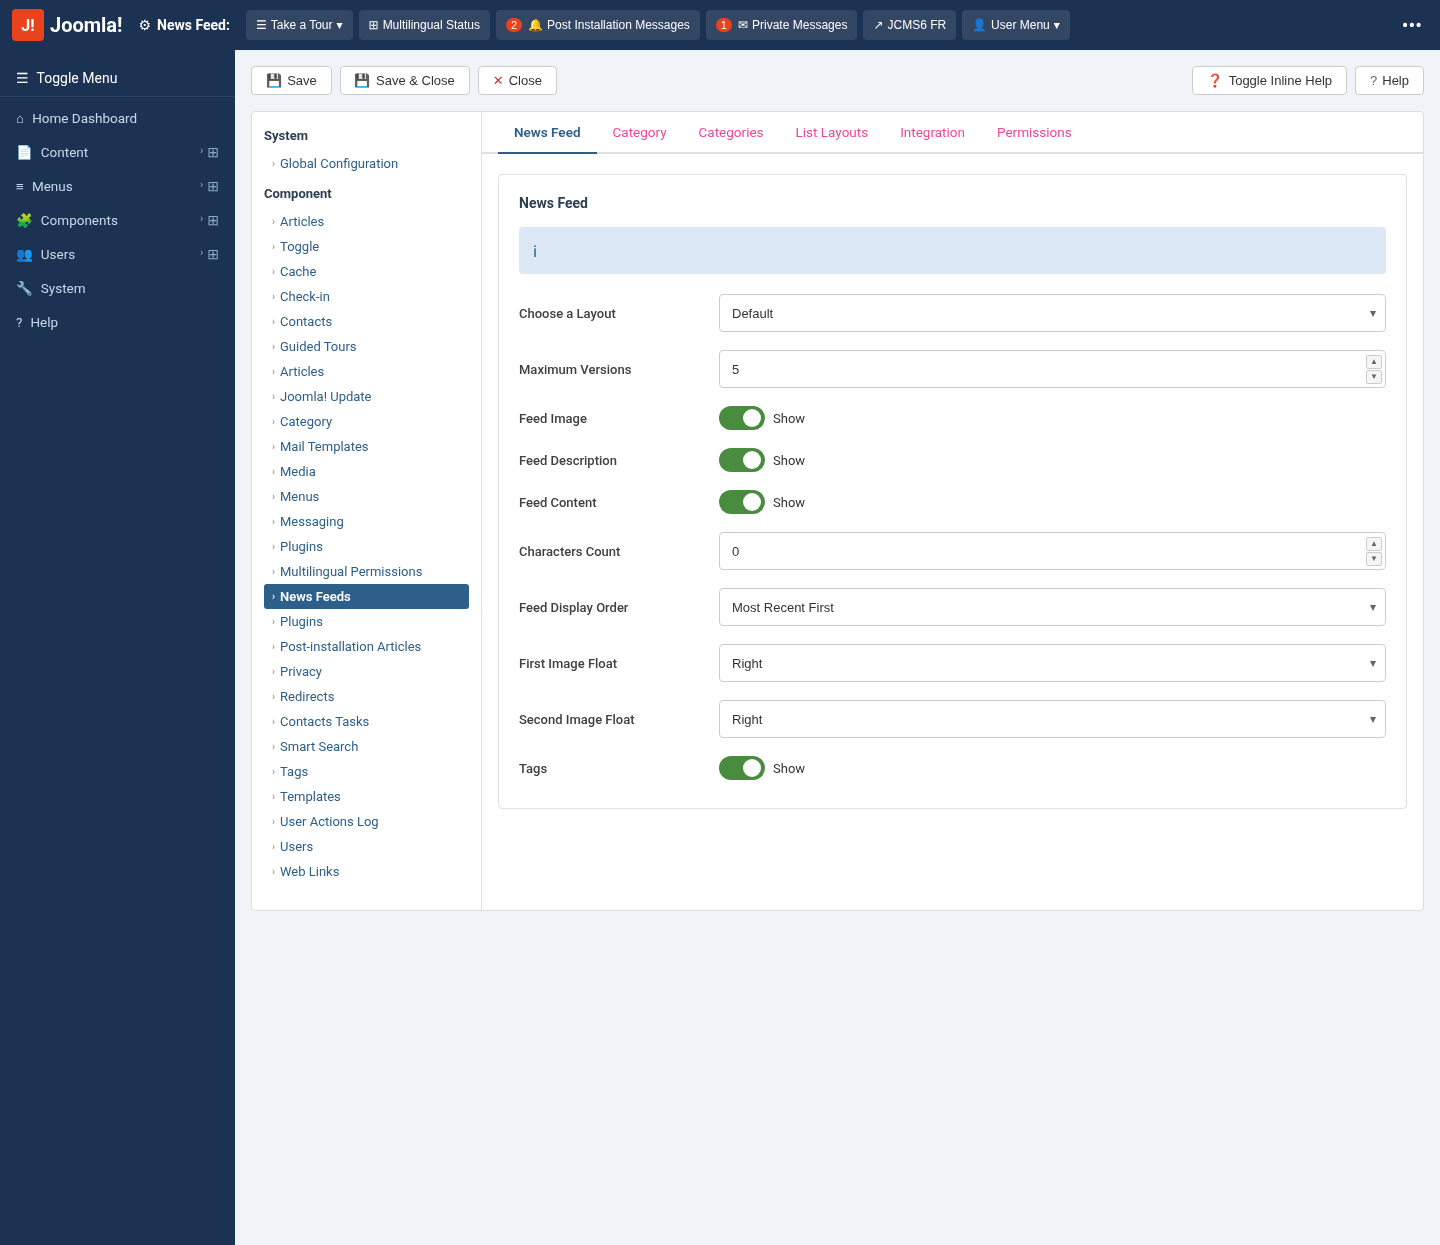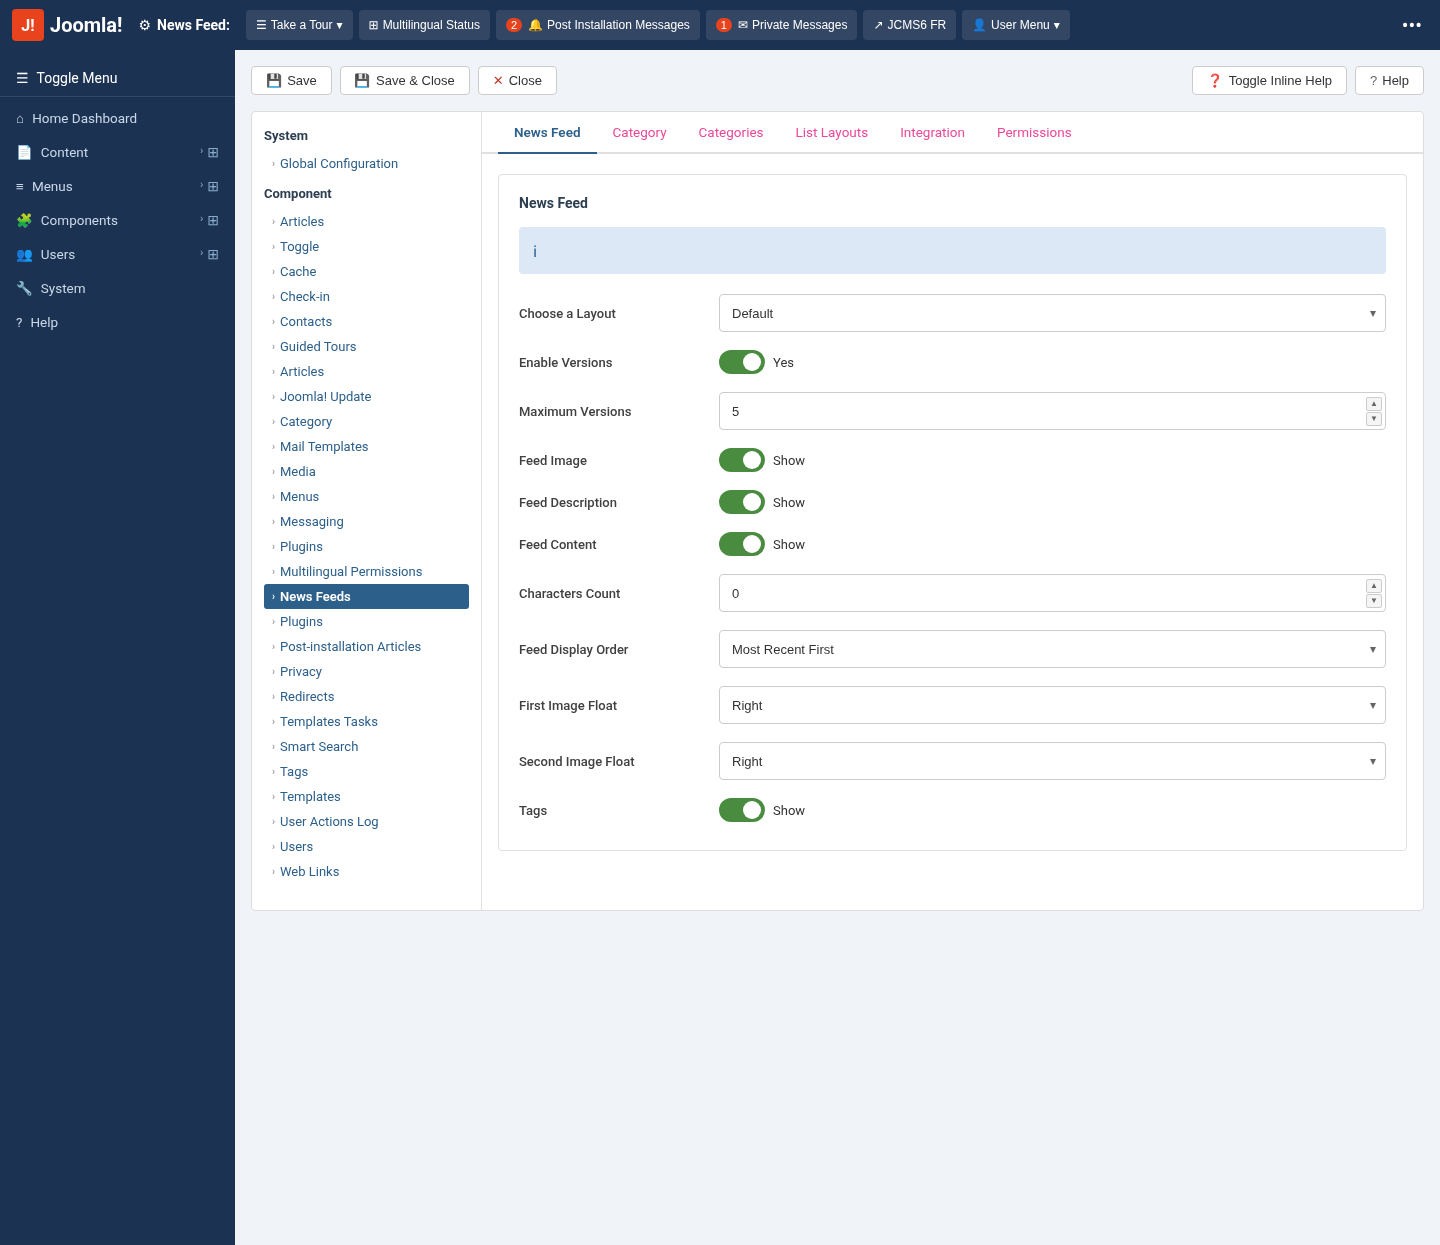--- a/index.html
+++ b/index.html
@@ -317,21 +317,21 @@
         <div class="nav-item">
             <span class="arrow">›</span>
             <span>Privacy</span>
           </div>
         <div class="nav-item">
             <span class="arrow">›</span>
             <span>Redirects</span>
           </div>
         <div class="nav-item">
             <span class="arrow">›</span>
-            <span>Templates Tasks</span>
+            <span>Contacts Tasks</span>
           </div>
         <div class="nav-item">
             <span class="arrow">›</span>
             <span>Smart Search</span>
           </div>
         <div class="nav-item">
             <span class="arrow">›</span>
             <span>Tags</span>
           </div>
         <div class="nav-item">
@@ -377,31 +377,20 @@
                 <div class="select-wrapper">
                   <select>
                     <option>Default</option>
                     <option>Custom</option>
                   </select>
                   <span class="chevron-down">▾</span>
                 </div>
               </div>
             </div>
 
-            <div class="form-row">
-              <div class="form-label">Enable Versions</div>
-              <div class="form-control">
-                <div class="toggle-wrap">
-                  <div class="toggle on">
-                      <div class="knob"></div>
-                    </div>
-                  <span class="toggle-label">Yes</span>
-                </div>
-              </div>
-            </div>
 
             <div class="form-row">
               <div class="form-label">Maximum Versions</div>
               <div class="form-control">
                 <div class="spinner-wrap">
                   <input type="number" class="number-input" value="5" style="">
                   <div class="spinner-arrows">
                     <div class="spinner-arrow">▲</div>
                     <div class="spinner-arrow">▼</div>
                   </div>

